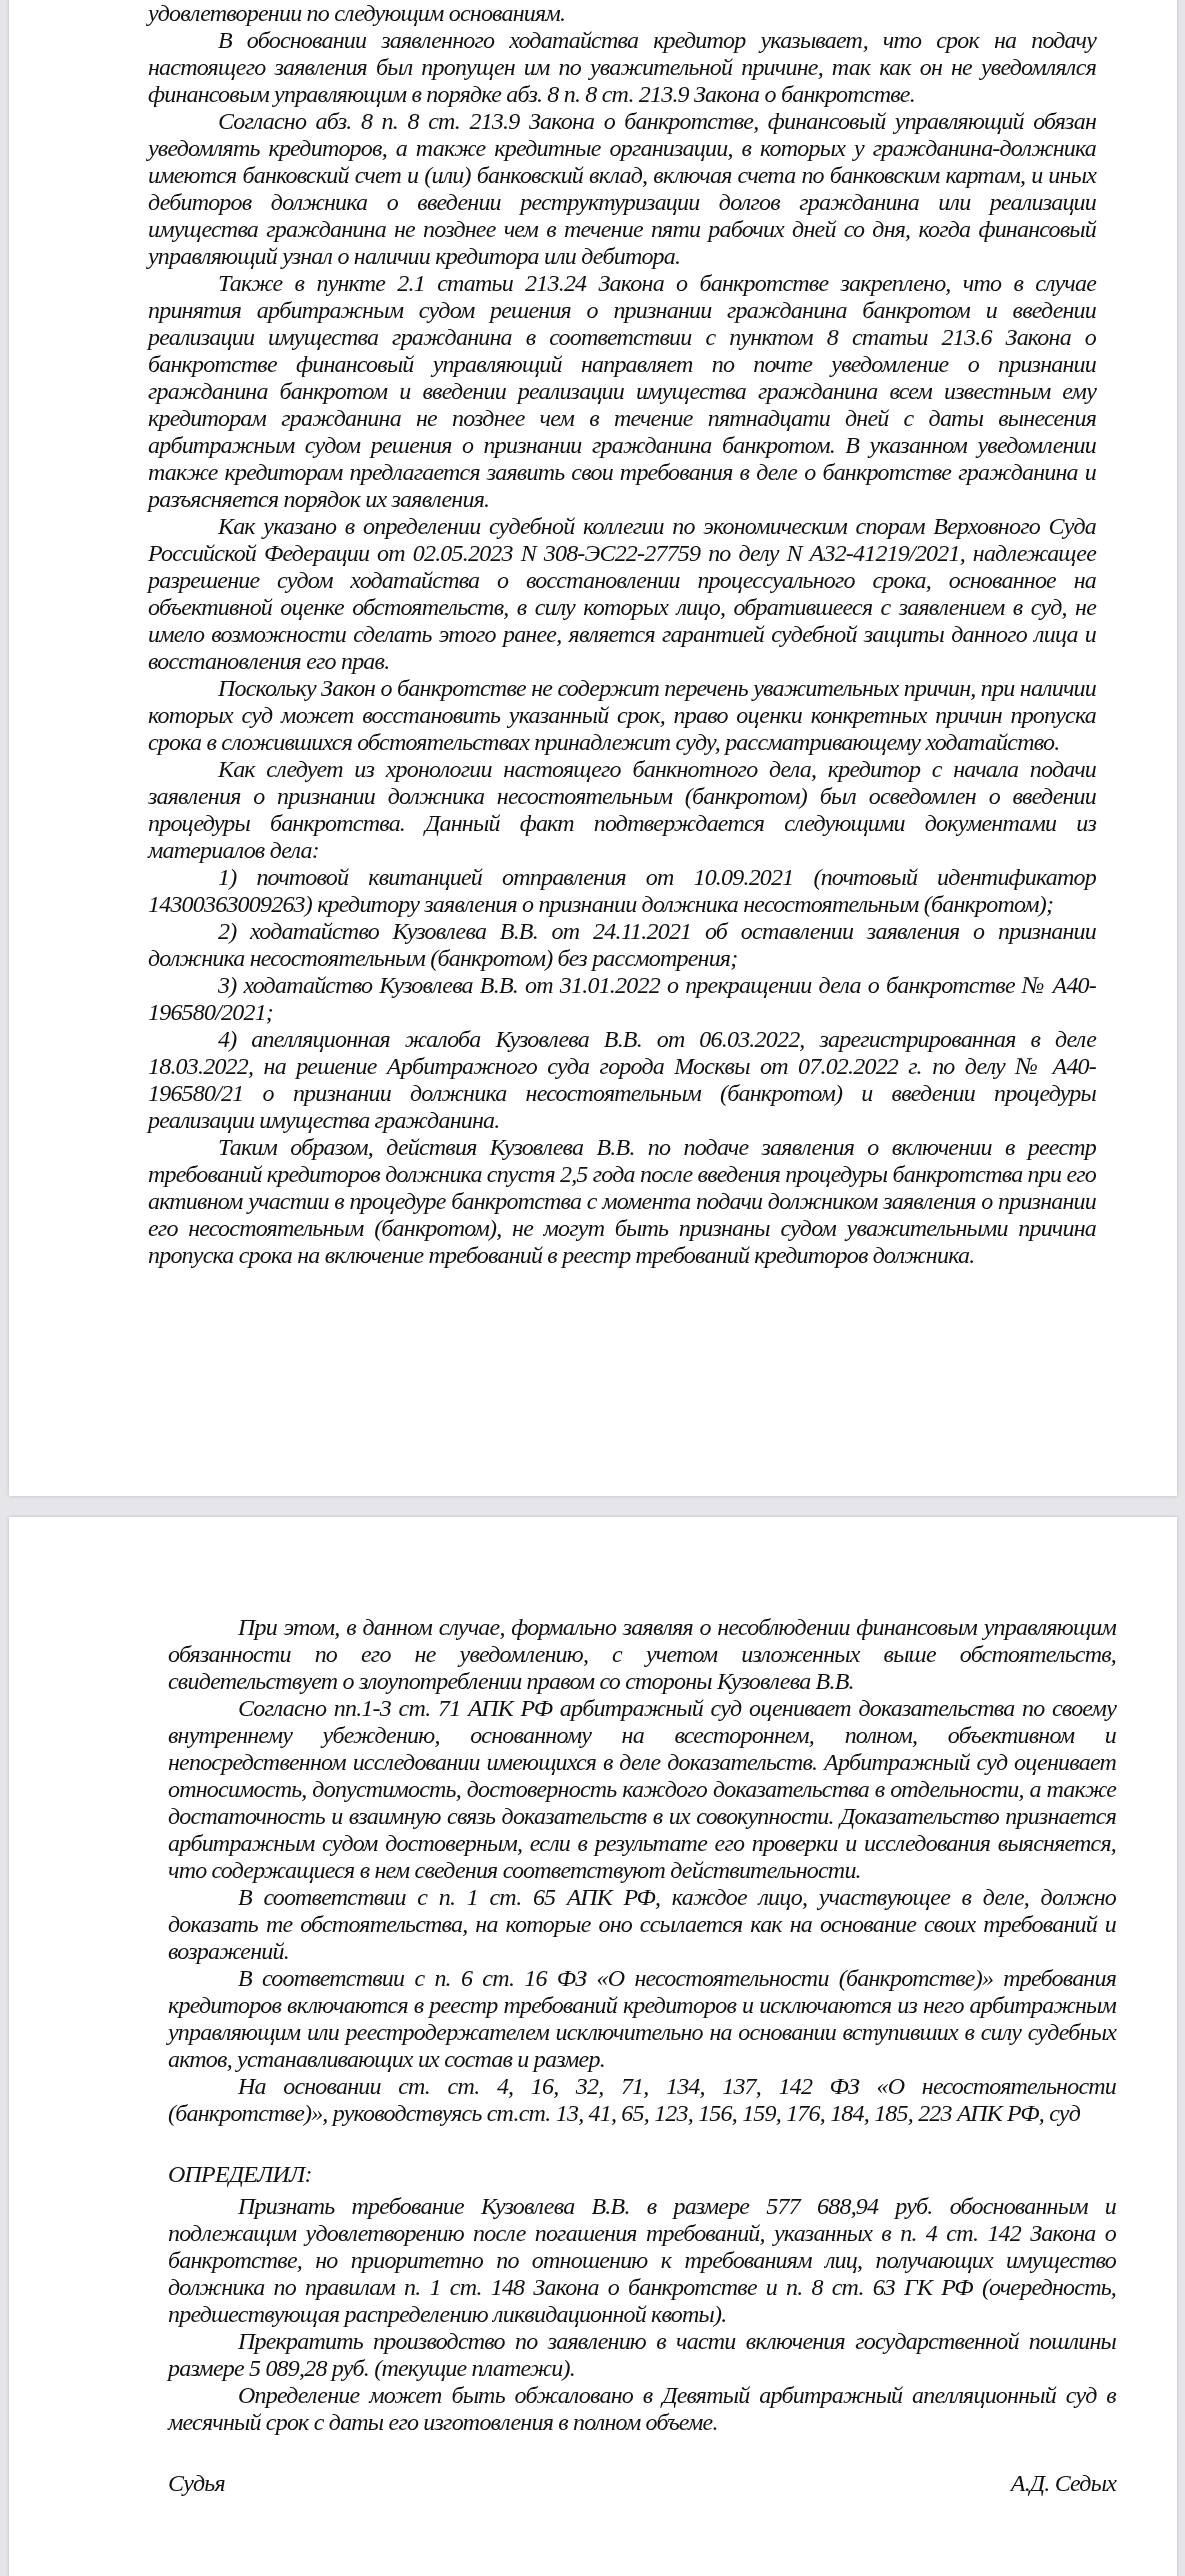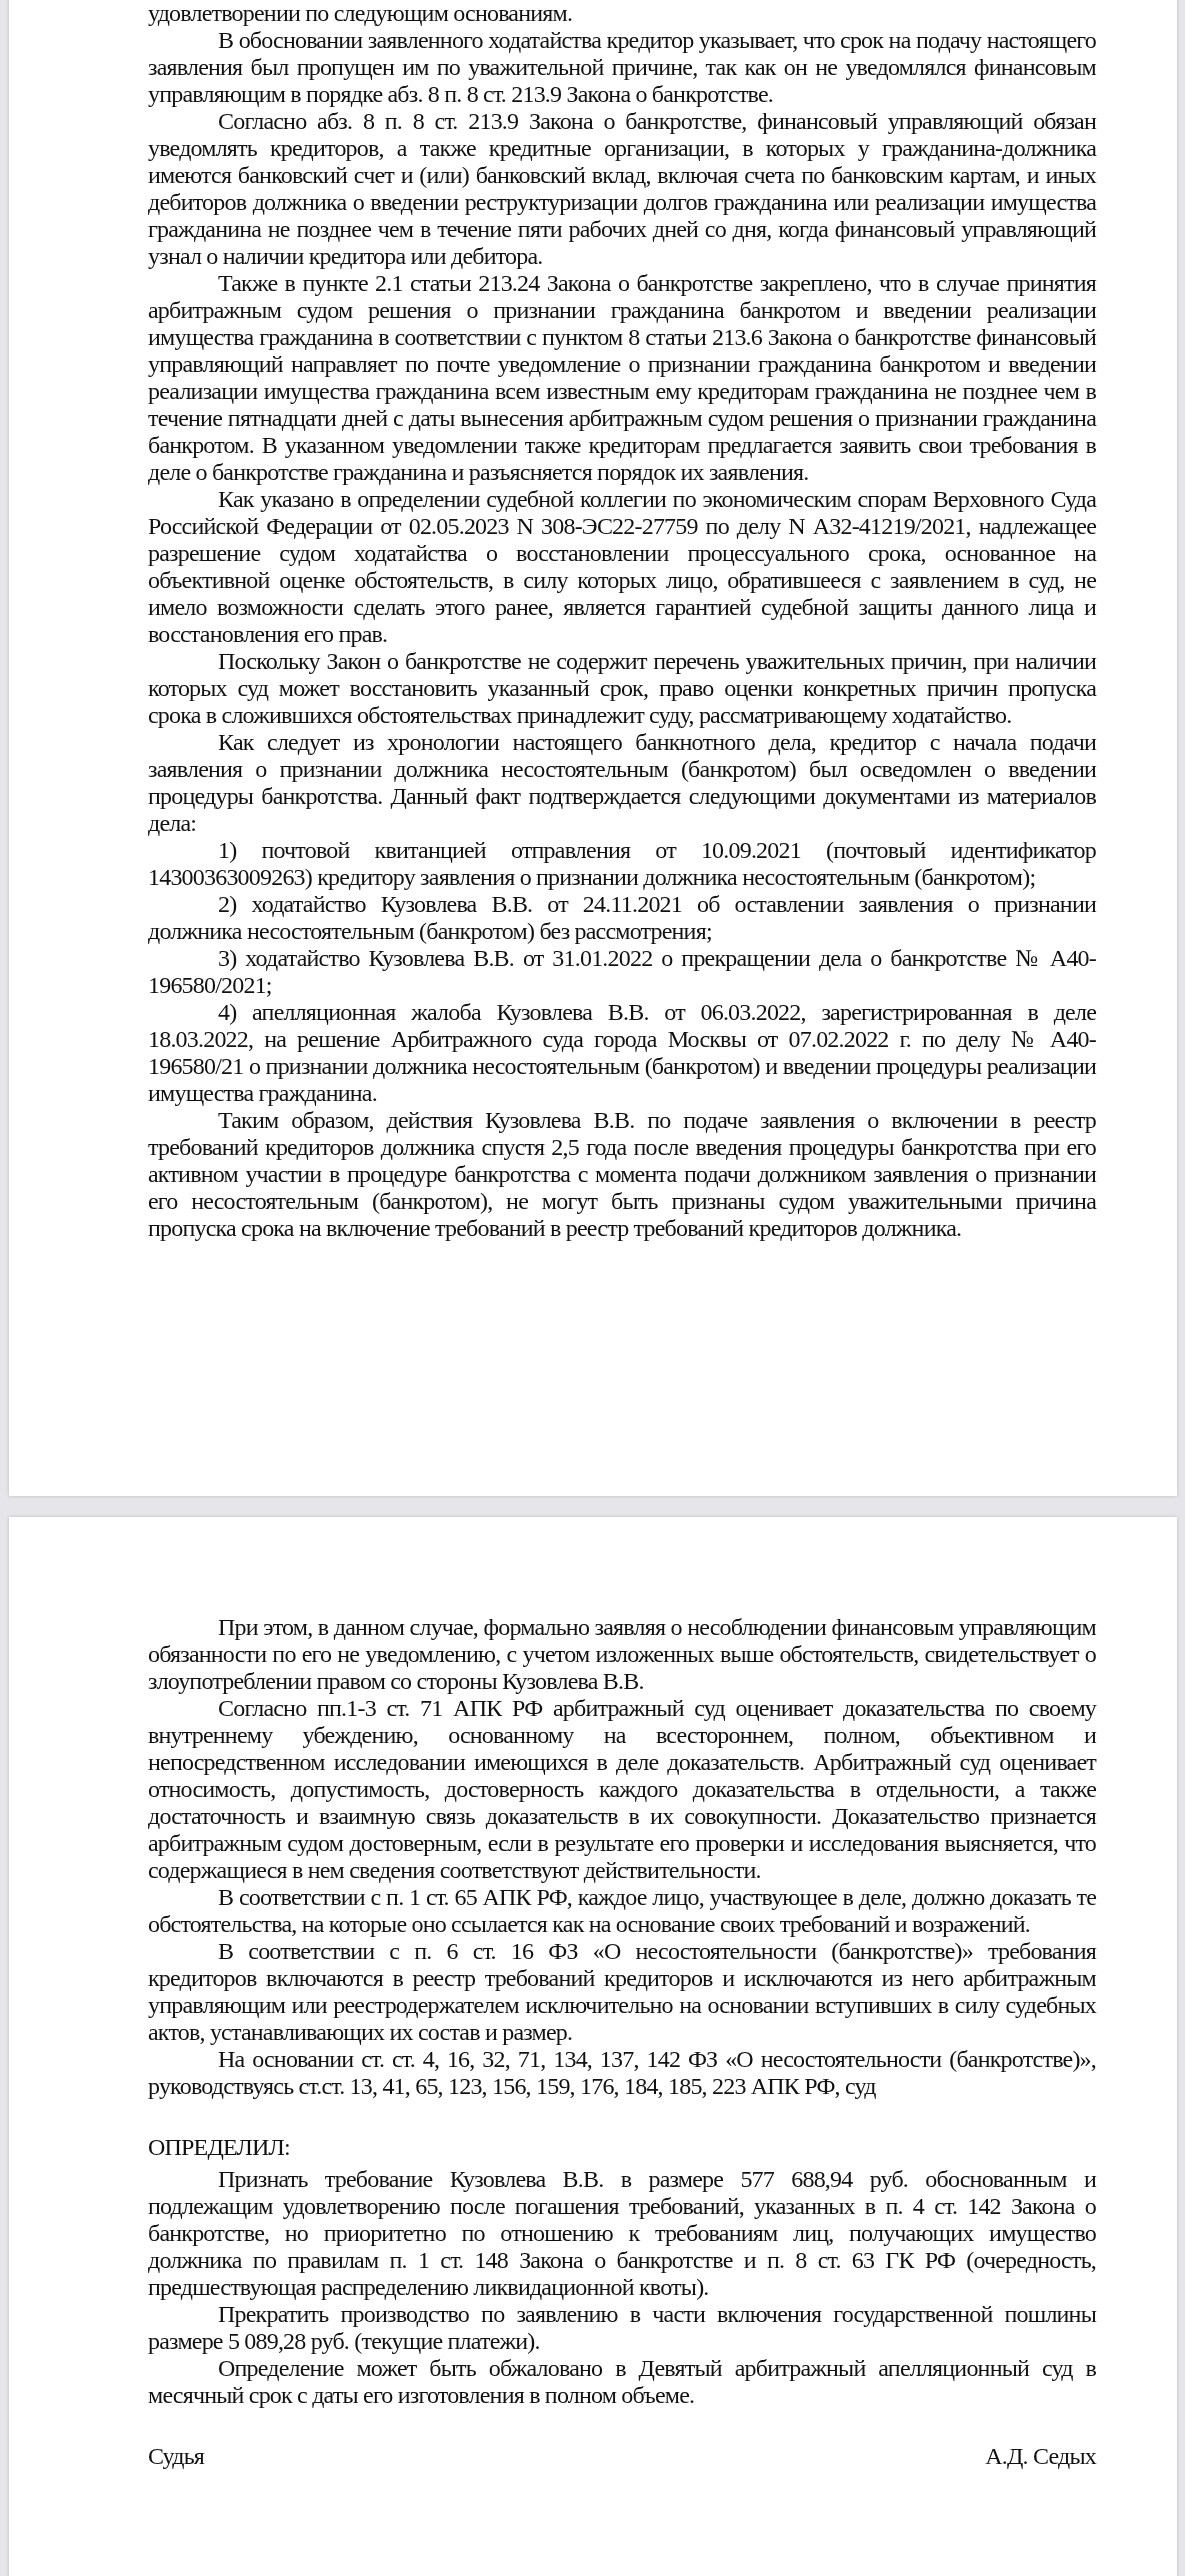--- a/index.html
+++ b/index.html
@@ -21,23 +21,24 @@
   }
   #page1 { top: -18px; height: 1514px; }
   #page2 { top: 1517px; height: 1078px; }
   .content {
     position: absolute;
     left: 139px;
     width: 948px;
     font-size: 24px;
     line-height: 27px;
     letter-spacing: -0.8px;
+    font-style: italic;
   }
   #page1 .content { top: 18px; }
-  #page2 .content { top: 97px; }
+  #page2 .content { top: 97px; margin-left: 20px; }
   .p {
     margin: 0;
     text-align: justify;
     text-indent: 70px;
   }
   .p.noindent { text-indent: 0; }
   .heading {
     text-align: left;
     margin: 34px 0 5.4px 0;
   }

